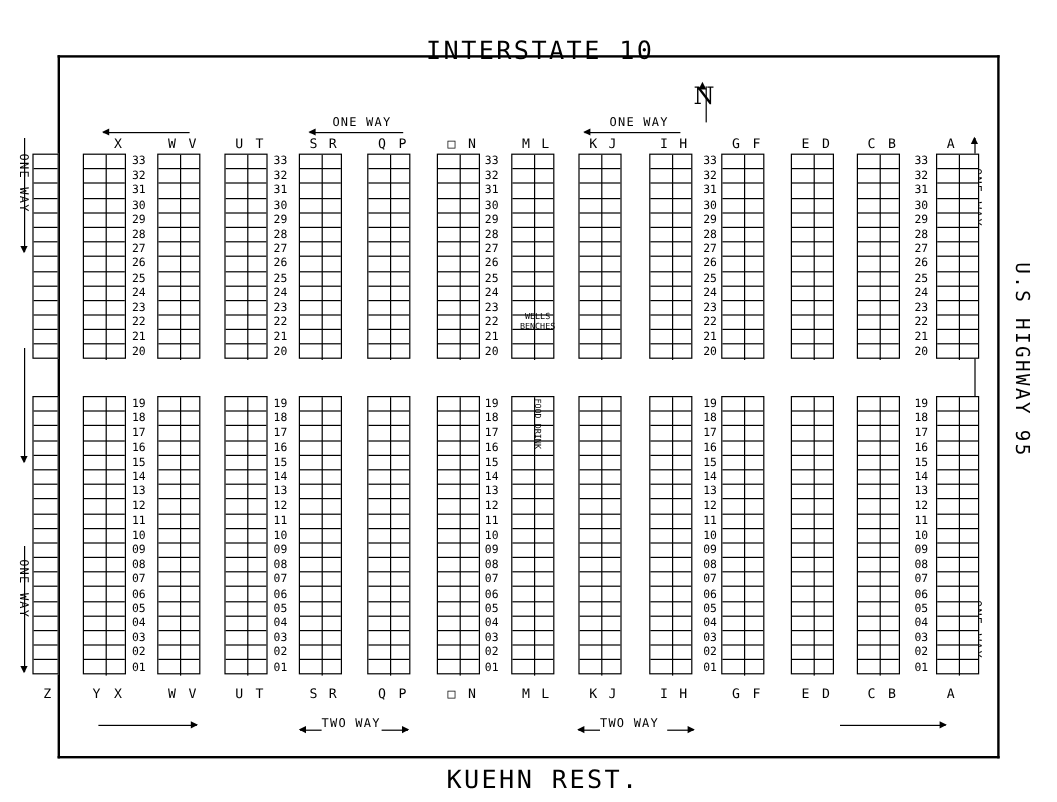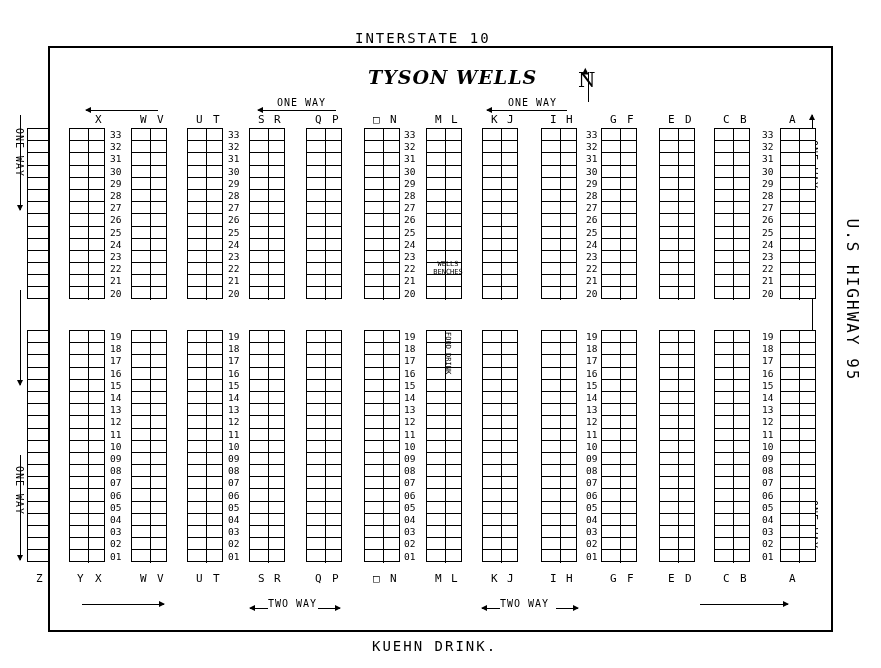--- a/index.html
+++ b/index.html
@@ -1,21 +1,21 @@
 <!DOCTYPE html>
 <html><head>
 <meta charset="utf-8">
 <style>
   html,body{margin:0;padding:0;background:#fff;}
   body{width:881px;height:668px;font-family:"DejaVu Sans Mono",monospace;color:#000;overflow:hidden;}
   #map{position:relative;width:881px;height:668px;}
   .bd{position:absolute;background:#000;}
   .lbl{position:absolute;font-family:"DejaVu Sans Mono",monospace;white-space:nowrap;}
   .title{font-family:"DejaVu Serif",serif;font-style:italic;font-weight:bold;font-size:19px;letter-spacing:1px;}
-  .road{font-size:14px;letter-spacing:2px;}
+  .road{font-size:21px;letter-spacing:2px;}
   .side{font-size:16px;letter-spacing:2px;}
   .colhead{font-size:11px;letter-spacing:1px;}
   .num{font-size:9.5px;letter-spacing:0px;}
   .oneway{font-size:10px;letter-spacing:1px;}
   .tiny{font-size:7px;line-height:8px;letter-spacing:0px;}
   .vert{writing-mode:vertical-rl;text-orientation:mixed;}
   .blockcol{position:absolute;border:1px solid #000;box-sizing:border-box;background:#fff;}
   .cell{border-bottom:1px solid #000;box-sizing:border-box;}
   .cell:last-child{border-bottom:none;}
   .arrow-h{position:absolute;height:1px;background:#000;}
@@ -29,23 +29,22 @@
 </style>
 </head>
 <body>
 
 <div id="map">
     <div class="bd" style="left:48px;top:46px;width:785px;height:2px;"></div>
     <div class="bd" style="left:48px;top:630px;width:785px;height:2px;"></div>
     <div class="bd" style="left:48px;top:46px;width:2px;height:586px;"></div>
     <div class="bd" style="left:831px;top:46px;width:2px;height:586px;"></div>
     <div class="lbl road" style="left:355px;top:30px;">INTERSTATE 10</div>
-    <div class="lbl road" style="left:372px;top:638px;">KUEHN DRINK.</div>
+    <div class="lbl road" style="left:372px;top:638px;">KUEHN REST.</div>
     <div class="lbl side vert" style="left:843px;top:300px;transform:translateY(-50%);">U.S HIGHWAY 95</div>
-    <div class="lbl title" style="left:368px;top:66px;">TYSON WELLS</div>
     <div class="compass" style="left:578px;top:68px;">N</div>
     <div class="bd" style="left:588px;top:72px;width:1px;height:30px;"></div>
     <div class="lbl" style="left:582px;top:64px;font-size:11px;">▲</div>
     <div class="lbl oneway vert" style="left:14px;top:128px;">ONE WAY</div>
     <div class="lbl oneway vert" style="left:14px;top:466px;">ONE WAY</div>
     <div class="lbl oneway vert" style="left:808px;top:140px;">ONE WAY</div>
     <div class="lbl oneway vert" style="left:808px;top:500px;">ONE WAY</div>
     <div class="arrow-v down" style="left:20px;top:115px;height:95px;"></div>
     <div class="arrow-v down" style="left:20px;top:290px;height:95px;"></div>
     <div class="arrow-v down" style="left:20px;top:455px;height:105px;"></div>

